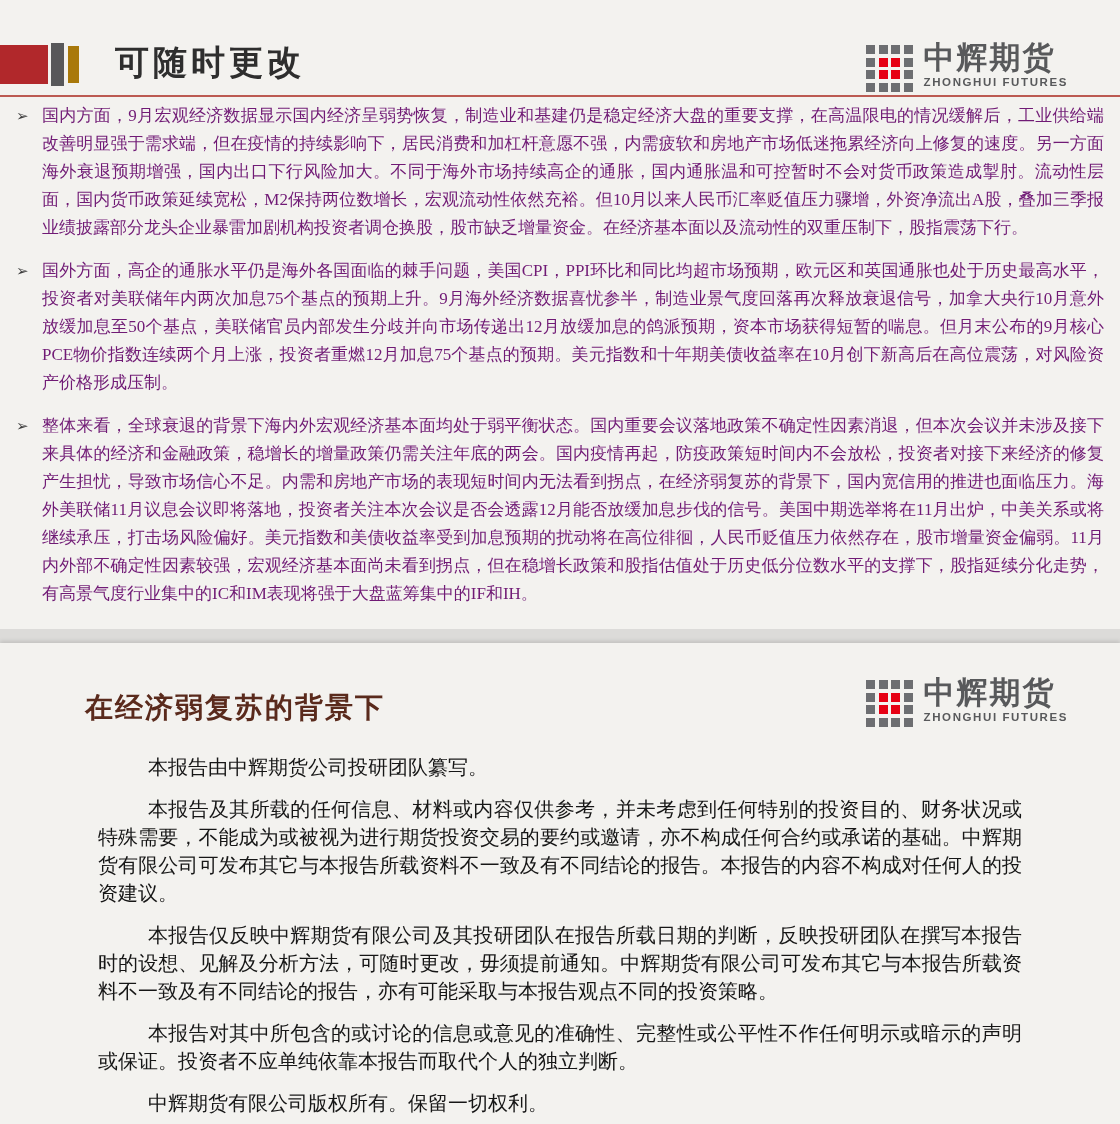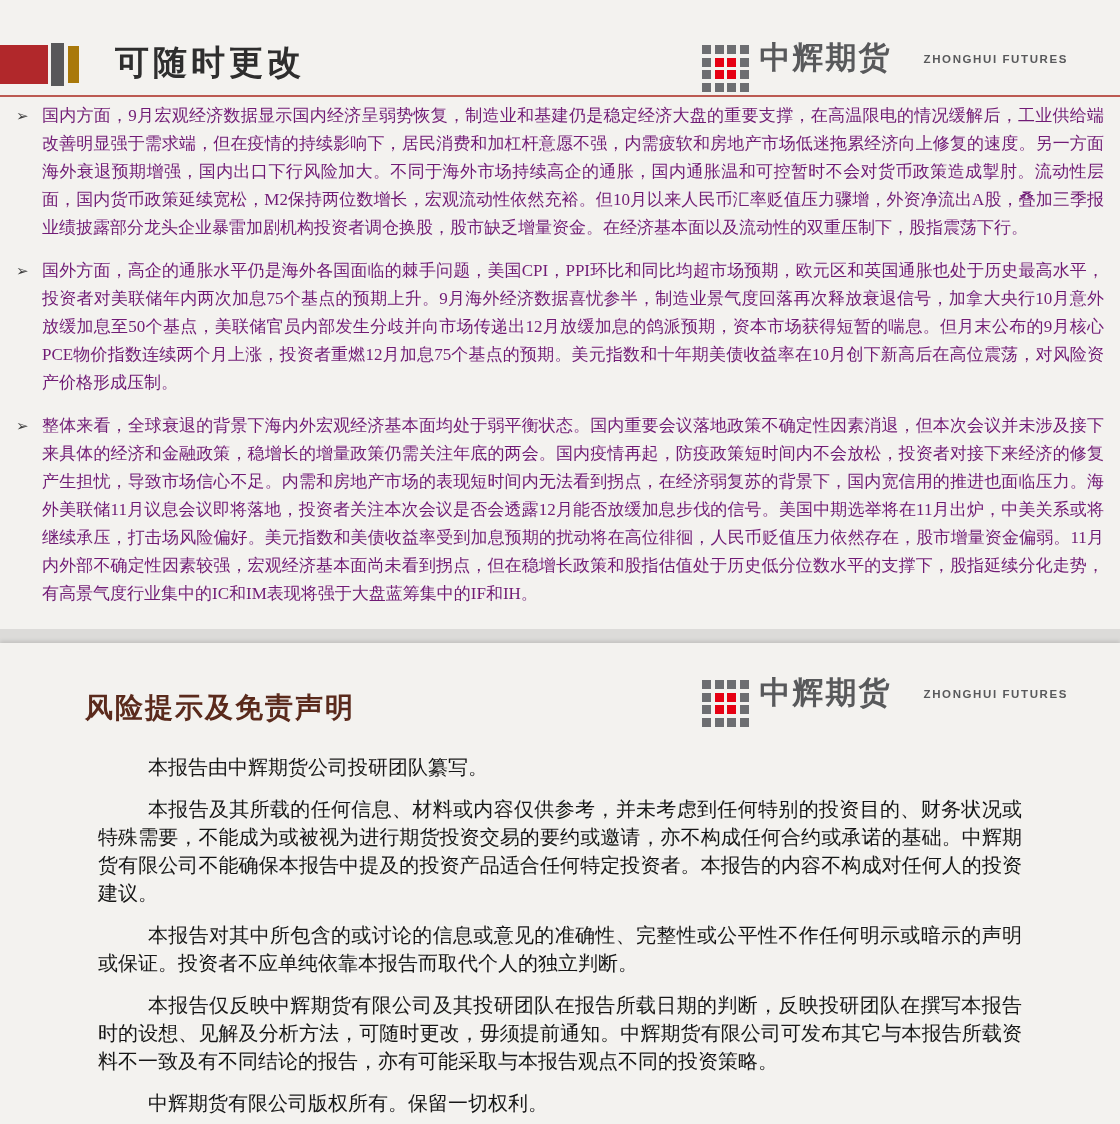--- a/index.html
+++ b/index.html
@@ -27,24 +27,24 @@
   
   .logo{position:absolute;display:flex;align-items:flex-start;}
   .logo-top{right:52px;top:42px;}
   .logo-bottom{right:52px;top:34px;}
   .logo-grid{
     display:grid;grid-template-columns:repeat(4,9px);grid-template-rows:repeat(4,9px);
     gap:3.5px;margin-right:11px;margin-top:3px;
   }
   .logo-grid span{display:block;width:9px;height:9px;background:#6d6e71;}
   .logo-grid span.r{background:#e60013;}
-  .logo-text{display:flex;line-height:1;gap:32px;}
+  .logo-text{display:flex;flex-direction:column;line-height:1;}
   .logo-cn{font-size:31px;font-weight:bold;color:#58595b;letter-spacing:2px;
     font-family:"Liberation Sans","DejaVu Sans",sans-serif;}
-  .logo-en{font-size:11.5px;color:#58595b;letter-spacing:1.6px;margin-top:12px;
+  .logo-en{font-size:11.5px;color:#58595b;letter-spacing:1.6px;margin-top:4px;
     font-family:"Liberation Sans","DejaVu Sans",sans-serif;font-weight:bold;}
 
   
   .bullets{position:absolute;left:16px;top:102px;width:1088px;margin:0;padding:0;list-style:none;}
   .bullets li{display:flex;margin-bottom:15px;}
   .bullet-marker{
     flex:0 0 26px;color:#3d3d3d;font-size:15px;line-height:28px;
     font-family:"DejaVu Sans",sans-serif;
   }
   .bullet-text{
@@ -115,21 +115,21 @@
       <span class="bullet-marker">➢</span>
       <span class="bullet-text">整体来看，全球衰退的背景下海内外宏观经济基本面均处于弱平衡状态。国内重要会议落地政策不确定性因素消退，但本次会议并未涉及接下来具体的经济和金融政策，稳增长的增量政策仍需关注年底的两会。国内疫情再起，防疫政策短时间内不会放松，投资者对接下来经济的修复产生担忧，导致市场信心不足。内需和房地产市场的表现短时间内无法看到拐点，在经济弱复苏的背景下，国内宽信用的推进也面临压力。海外美联储11月议息会议即将落地，投资者关注本次会议是否会透露12月能否放缓加息步伐的信号。美国中期选举将在11月出炉，中美关系或将继续承压，打击场风险偏好。美元指数和美债收益率受到加息预期的扰动将在高位徘徊，人民币贬值压力依然存在，股市增量资金偏弱。11月内外部不确定性因素较强，宏观经济基本面尚未看到拐点，但在稳增长政策和股指估值处于历史低分位数水平的支撑下，股指延续分化走势，有高景气度行业集中的IC和IM表现将强于大盘蓝筹集中的IF和IH。</span>
     </li>
   </ul>
 </section>
 
 <div class="page-gap"></div>
 
 <section class="page page-bottom">
 
-  <h2 class="disclaimer-title">风险提示及免责声明</h2>
+  <h2 class="disclaimer-title">在经济弱复苏的背景下</h2>
 
   <div class="logo logo-bottom">
     <div class="logo-grid">
       <span></span>
         <span></span>
         <span></span>
         <span></span>
       <span></span>
         <span class="r"></span>
         <span class="r"></span>
@@ -144,18 +144,18 @@
         <span></span>
     </div>
     <div class="logo-text">
       <span class="logo-cn">中辉期货</span>
       <span class="logo-en">ZHONGHUI FUTURES</span>
     </div>
   </div>
 
   <div class="disclaimer-body">
     <p>本报告由中辉期货公司投研团队纂写。</p>
-    <p>本报告及其所载的任何信息、材料或内容仅供参考，并未考虑到任何特别的投资目的、财务状况或特殊需要，不能成为或被视为进行期货投资交易的要约或邀请，亦不构成任何合约或承诺的基础。中辉期货有限公司不能确保本报告中提及的投资产品适合任何特定投资者。本报告的内容不构成对任何人的投资建议。</p>
+    <p>本报告及其所载的任何信息、材料或内容仅供参考，并未考虑到任何特别的投资目的、财务状况或特殊需要，不能成为或被视为进行期货投资交易的要约或邀请，亦不构成任何合约或承诺的基础。中辉期货有限公司可发布其它与本报告所载资料不一致及有不同结论的报告。本报告的内容不构成对任何人的投资建议。</p>
+    <p>本报告仅反映中辉期货有限公司及其投研团队在报告所载日期的判断，反映投研团队在撰写本报告时的设想、见解及分析方法，可随时更改，毋须提前通知。中辉期货有限公司可发布其它与本报告所载资料不一致及有不同结论的报告，亦有可能采取与本报告观点不同的投资策略。</p>
     <p>本报告对其中所包含的或讨论的信息或意见的准确性、完整性或公平性不作任何明示或暗示的声明或保证。投资者不应单纯依靠本报告而取代个人的独立判断。</p>
-    <p>本报告仅反映中辉期货有限公司及其投研团队在报告所载日期的判断，反映投研团队在撰写本报告时的设想、见解及分析方法，可随时更改，毋须提前通知。中辉期货有限公司可发布其它与本报告所载资料不一致及有不同结论的报告，亦有可能采取与本报告观点不同的投资策略。</p>
     <p>中辉期货有限公司版权所有。保留一切权利。</p>
   </div>
 </section>
 
 </body></html>

